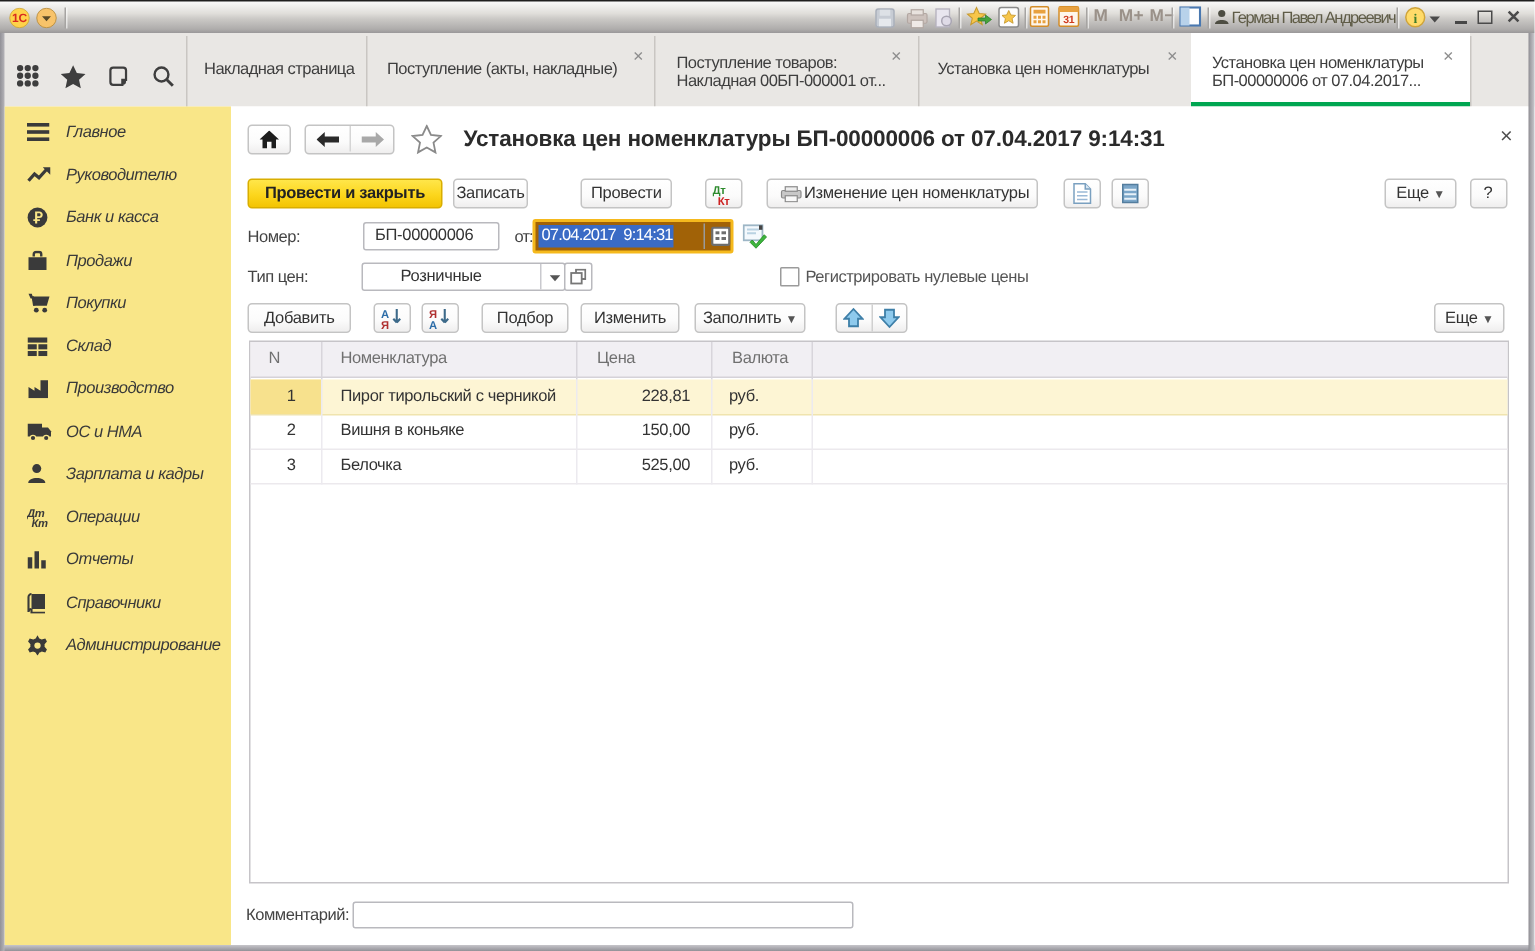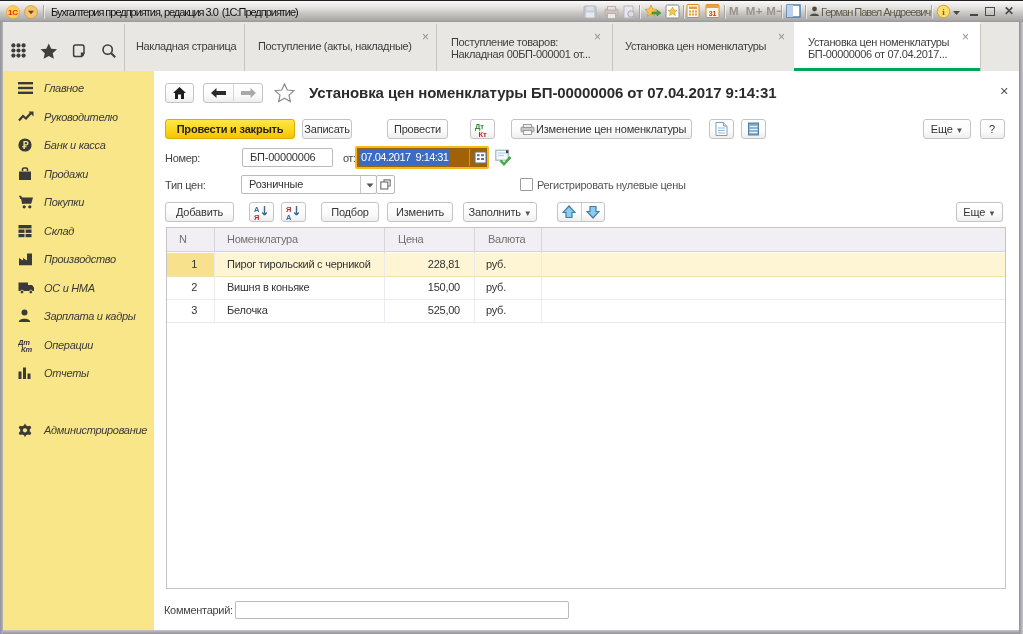--- a/index.html
+++ b/index.html
@@ -45,21 +45,20 @@
   <svg class="abs" style="left:6px;top:4px" width="14" height="14" viewBox="0 0 14 14">
     <circle cx="7" cy="7" r="6.5" fill="#ffd24a" stroke="#c9a22f" stroke-width="0.5"></circle>
     <text x="7" y="9.8" font-size="8" font-weight="bold" fill="#d82a1f" text-anchor="middle" font-family="Liberation Sans">1C</text>
   </svg>
   
   <svg class="abs" style="left:24px;top:4px" width="14" height="14" viewBox="0 0 14 14">
     <circle cx="7" cy="7" r="6.5" fill="#f8c36a" stroke="#b98d3e" stroke-width="0.6"></circle>
     <path d="M4 5.8 L10 5.8 L7 9.2 Z" fill="#5a4a28"></path>
   </svg>
   <div class="tbsep" style="left:43px"></div>
-  <div class="ttext">Бухгалтерия предприятия, редакция 3.0  (1С:Предприятие)</div>
   
   <g id="tb-icons"></g>
   <svg class="abs" style="left:583px;top:4px" width="200" height="15" viewBox="0 0 200 15">
 
     <rect x="1" y="1" width="12" height="12" rx="1.5" fill="#c7ccd4" stroke="#aab0bb" stroke-width="1"></rect>
     <rect x="3.5" y="1.5" width="7" height="4" fill="#dde1e6"></rect>
     <rect x="3" y="7.5" width="8" height="5" fill="#e6e9ed"></rect>
 
     <rect x="22" y="4" width="13" height="6.5" rx="1" fill="#cdc2bd" stroke="#b2a7a2" stroke-width=".8"></rect>
     <rect x="24.5" y="1.5" width="8" height="3.5" fill="#e8e2de" stroke="#b2a7a2" stroke-width=".8"></rect>
@@ -252,20 +251,28 @@
   <div class="sbitem" style="top:287.5px">
     <svg width="13" height="13" viewBox="0 0 13 13">
         <g fill="#3a3a3a">
           <rect x="0.5" y="5" width="3" height="7.5"></rect>
           <rect x="5" y="1" width="3" height="11.5"></rect>
           <rect x="9.5" y="7" width="3" height="5.5"></rect>
         </g>
       </svg>
     <div class="tx">Отчеты</div>
   </div>
+  <div class="sbitem" style="top:316px">
+    <svg width="13" height="14" viewBox="0 0 13 14">
+        <path d="M3 1 L12 1 L12 11 L3 11 Z" fill="#3a3a3a"></path>
+        <path d="M3 1 C1.9 1 1 1.9 1 3 L1 13 C1 12 1.9 11 3 11" fill="none" stroke="#3a3a3a" stroke-width="1.4"></path>
+        <path d="M3 11 L3 13.5 L12 13.5" fill="none" stroke="#3a3a3a" stroke-width="1.4"></path>
+      </svg>
+    <div class="tx">Справочники</div>
+  </div>
   <div class="sbitem" style="top:344.5px">
     <svg width="14" height="14" viewBox="0 0 14 14">
         <path d="M7 0.5 L8.2 2.6 C8.9 2.8 9.2 2.9 9.8 3.3 L12.2 2.7 L13.3 4.7 L11.7 6.5 C11.8 7.2 11.8 7.5 11.7 8.2 L13.3 10 L12.2 12 L9.8 11.4 C9.2 11.8 8.9 11.9 8.2 12.1 L7 14.2 L5.8 12.1 C5.1 11.9 4.8 11.8 4.2 11.4 L1.8 12 L0.7 10 L2.3 8.2 C2.2 7.5 2.2 7.2 2.3 6.5 L0.7 4.7 L1.8 2.7 L4.2 3.3 C4.8 2.9 5.1 2.8 5.8 2.6 Z" fill="#3a3a3a"></path>
         <circle cx="7" cy="7.35" r="2.1" fill="#f9e688"></circle>
       </svg>
     <div class="tx">Администрирование</div>
   </div>
 </div>
 
 <div id="content">
@@ -347,21 +354,21 @@
     <rect x="0.8" y="1.2" width="12.5" height="10" fill="#f4f9fd" stroke="#9db6c6" stroke-width="1.2"></rect>
     <rect x="11" y="1.2" width="2.3" height="3" fill="#444"></rect>
     <g stroke="#b9d2e2" stroke-width="1.2">
         <line x1="3" y1="4" x2="11" y2="4"></line>
         <line x1="3" y1="6.5" x2="9" y2="6.5"></line>
       </g>
     <path d="M6.5 11 L9 14 L14.5 7.5 L16 9 L9 16.5 L5 12.5 Z" fill="#3db53d" stroke="#2a8f2a" stroke-width=".6"></path>
   </svg>
 
   <div class="lbl" style="left:11px;top:108px">Тип цен:</div>
-  <div class="inp" style="left:87px;top:104px;width:136px;padding-left:7px;line-height:17px">Розничные
+  <div class="inp" style="left:87px;top:104px;width:136px;padding-left:25px;line-height:17px">Розничные
     <div class="abs" style="left:118px;top:0;width:1px;height:17px;background:#c9c9ce"></div>
     <svg class="abs" style="left:124px;top:7px" width="8" height="5" viewBox="0 0 8 5">
         <path d="M0.5 0.5 L7.5 0.5 L4 4.5 Z" fill="#555"></path>
       </svg>
   </div>
   <div class="inp" style="left:222px;top:104px;width:19px">
     <svg style="margin:3px 0 0 3px" width="11" height="11" viewBox="0 0 11 11">
         <rect x="0.8" y="3" width="7" height="7" fill="#fff" stroke="#777" stroke-width="1.2"></rect>
         <path d="M4 3 L4 0.8 L10.2 0.8 L10.2 7 L8 7" fill="none" stroke="#777" stroke-width="1.2"></path>
       </svg>

